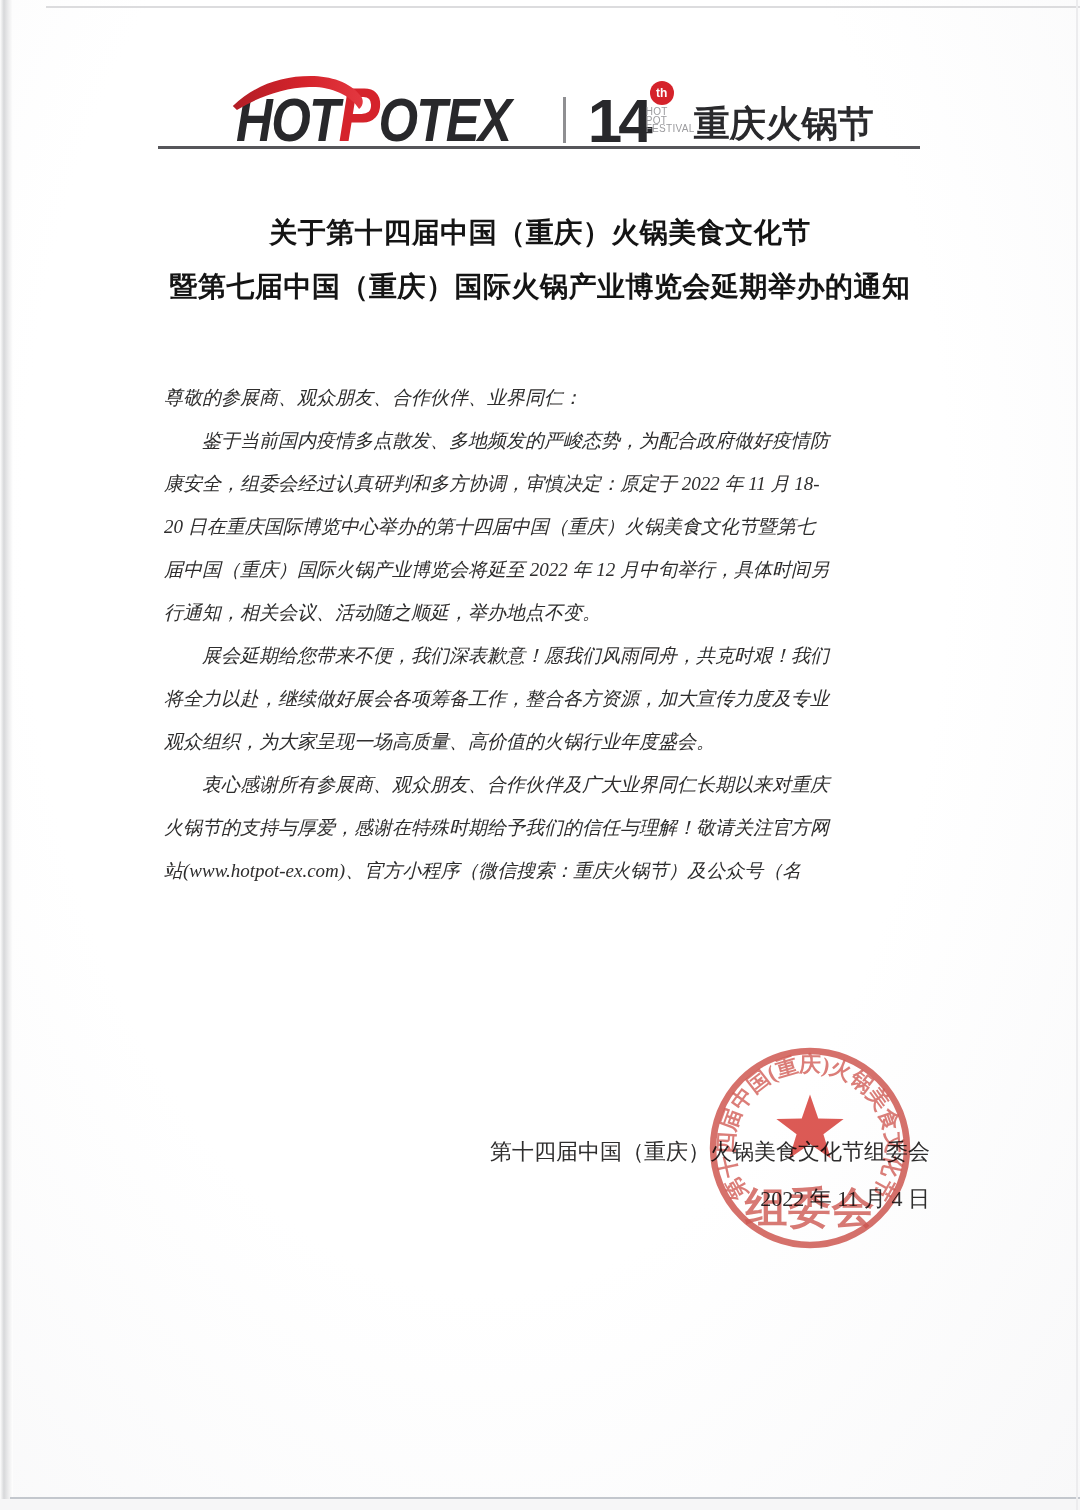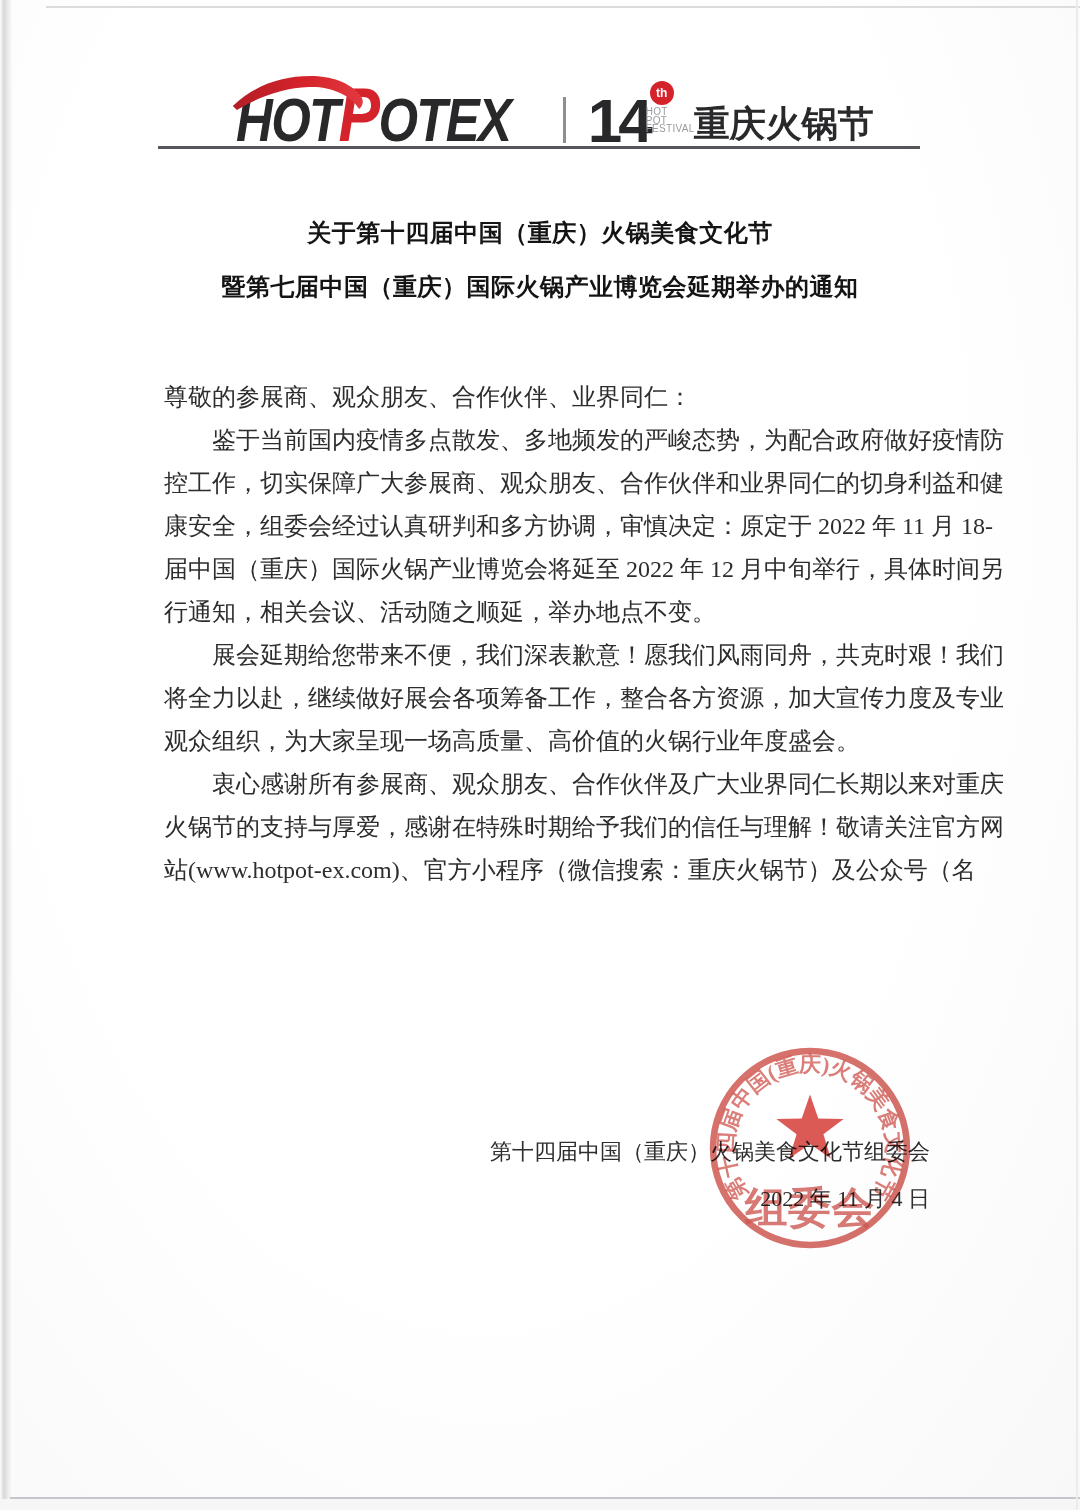--- a/index.html
+++ b/index.html
@@ -29,24 +29,24 @@
   .ed-th{position:absolute;right:0;top:-3px;width:24px;height:24px;border-radius:50%;background:#d5232b;color:#ffffff;
     font-size:12px;font-weight:bold;display:flex;align-items:center;justify-content:center;}
   .ed-cap{position:absolute;right:-16px;top:24px;width:44px;font-size:10px;line-height:8.5px;color:#9b9b9e;letter-spacing:.3px;text-align:left;}
   .ed-cap span{display:block;}
   .logo-cn{font-family:"Liberation Sans","DejaVu Sans",sans-serif;font-weight:900;font-size:36px;line-height:40px;
     color:#29292c;letter-spacing:0px;margin-bottom:2px;}
   .header-rule{position:absolute;top:146px;left:158px;width:762px;height:3px;background:#56565a;}
 
   
   .doc-title{position:absolute;top:206px;left:0;right:0;text-align:center;font-weight:bold;color:#141414;
-    font-size:24px;line-height:54px;letter-spacing:.5px;}
+    font-size:28px;line-height:54px;letter-spacing:.5px;}
 
   
-  .body-block{position:absolute;top:376px;left:164px;width:756px;font-size:24px;line-height:43px;color:#2e2d2d;}
+  .body-block{position:absolute;top:376px;left:164px;width:756px;font-size:19px;line-height:43px;color:#2e2d2d;font-style:italic;}
   .b-line{white-space:nowrap;}
 
   
   .signature{position:absolute;right:150px;top:1128px;text-align:right;font-size:22px;line-height:47px;color:#2e2d2d;}
 
   
   .seal{position:absolute;left:706px;top:1044px;width:208px;height:208px;mix-blend-mode:multiply;opacity:.88;}
   .seal-ring-text{font-size:21.5px;fill:#cc463e;fill-opacity:.8;font-weight:bold;font-family:"Liberation Serif","DejaVu Serif",serif;}
   .seal-center{font-size:42px;font-weight:bold;fill:#c74038;fill-opacity:.8;font-family:"Liberation Serif","DejaVu Serif",serif;letter-spacing:1px;}
 </style>
@@ -98,24 +98,24 @@
     <div class="t-line">关于第十四届中国（重庆）火锅美食文化节</div>
     <div class="t-line">暨第七届中国（重庆）国际火锅产业博览会延期举办的通知</div>
   </div>
 
   <div class="body-block">
 
       <div class="b-line">尊敬的参展商、观众朋友、合作伙伴、业界同仁：</div>
 
       <div class="b-line">　　鉴于当前国内疫情多点散发、多地频发的严峻态势，为配合政府做好疫情防</div>
 
-      <div class="b-line">控工作，切实保障广大参展商、观众朋友、合作伙伴和业界同仁的切身利益和健</div>
 
       <div class="b-line">康安全，组委会经过认真研判和多方协调，审慎决定：原定于 2022 年 11 月 18-</div>
 
+      <div class="b-line">20 日在重庆国际博览中心举办的第十四届中国（重庆）火锅美食文化节暨第七</div>
 
       <div class="b-line">届中国（重庆）国际火锅产业博览会将延至 2022 年 12 月中旬举行，具体时间另</div>
 
       <div class="b-line">行通知，相关会议、活动随之顺延，举办地点不变。</div>
 
       <div class="b-line">　　展会延期给您带来不便，我们深表歉意！愿我们风雨同舟，共克时艰！我们</div>
 
       <div class="b-line">将全力以赴，继续做好展会各项筹备工作，整合各方资源，加大宣传力度及专业</div>
 
       <div class="b-line">观众组织，为大家呈现一场高质量、高价值的火锅行业年度盛会。</div>

